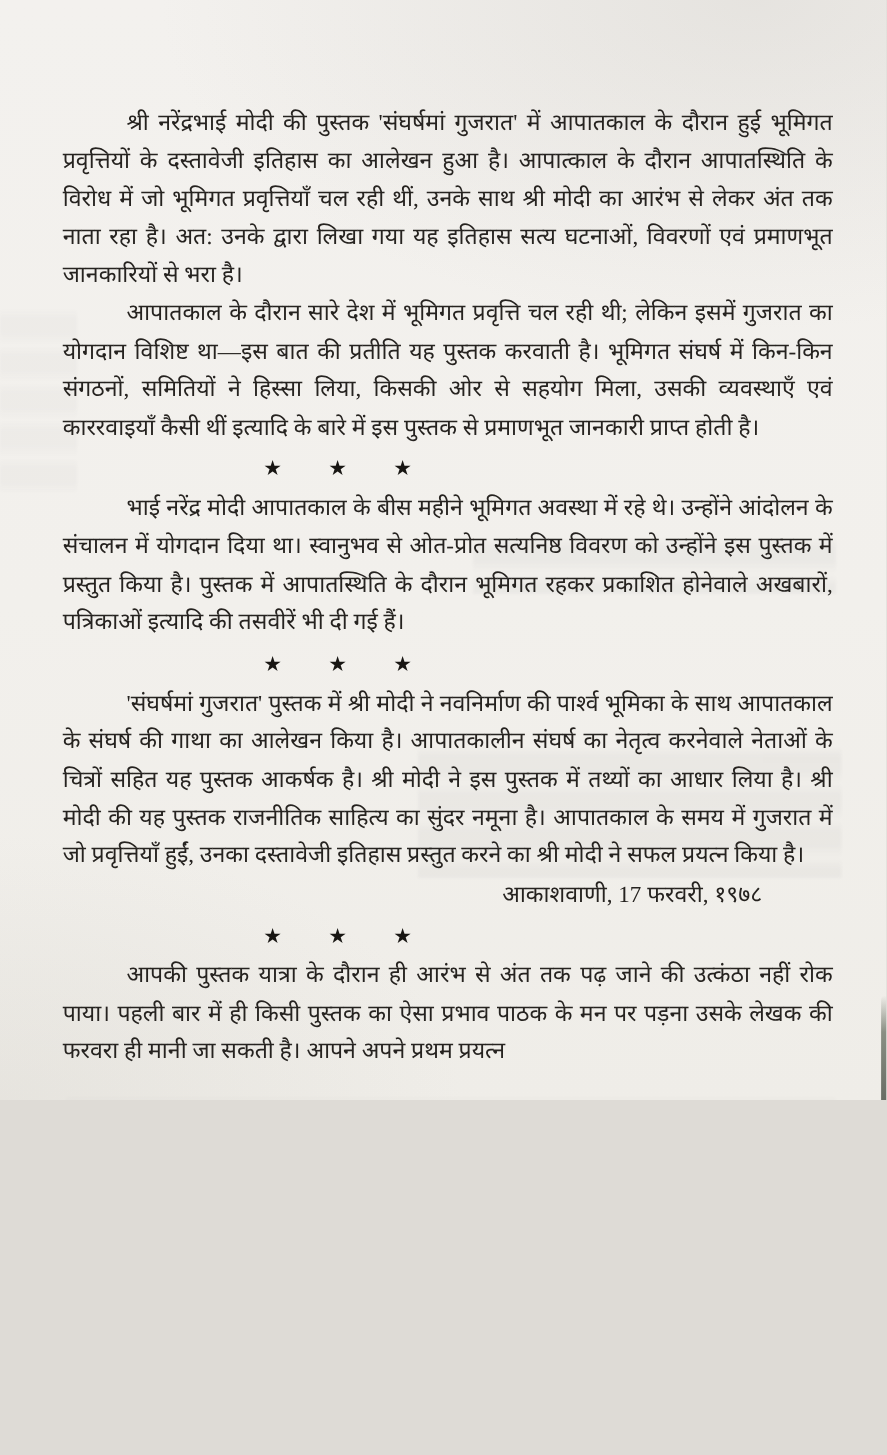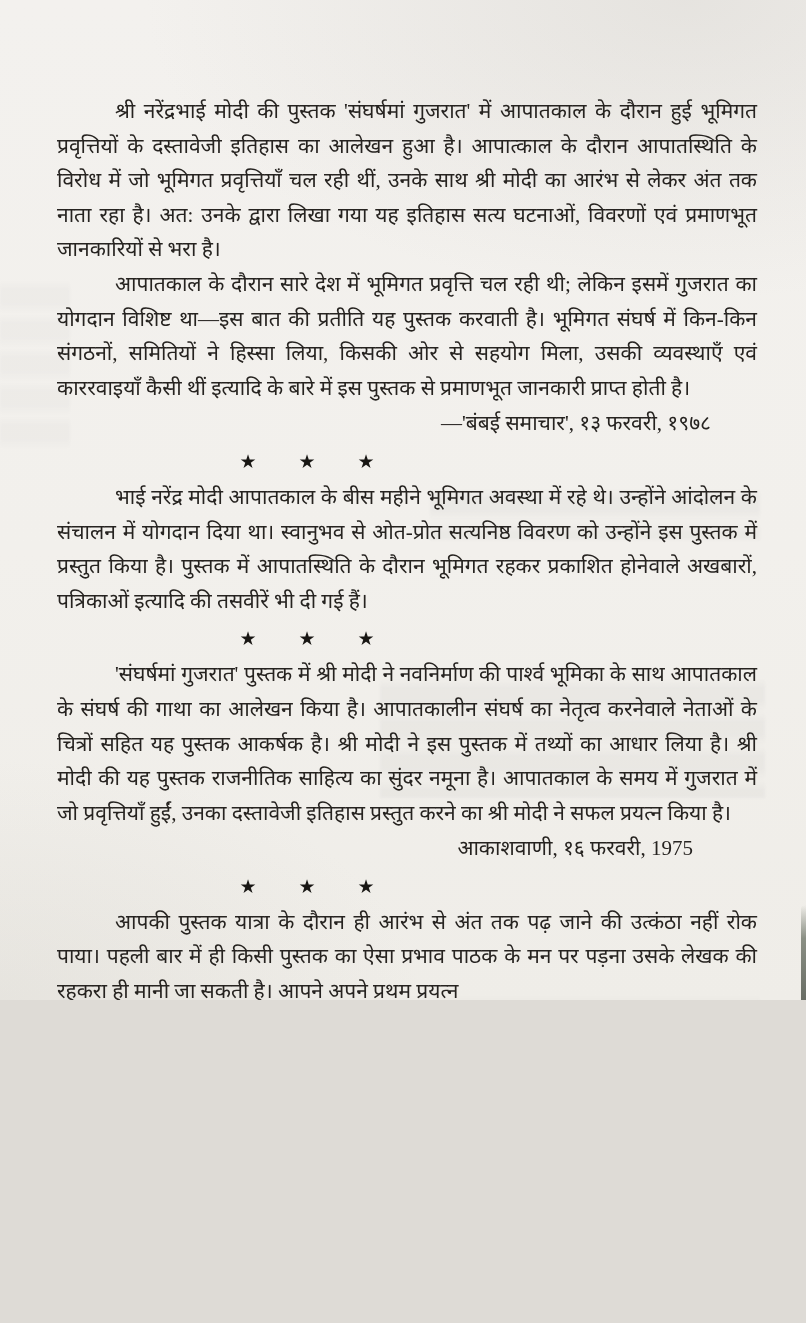--- a/index.html
+++ b/index.html
@@ -118,42 +118,41 @@
   <div class="bleed b3"></div>
   <div class="bleed b4"></div>
   <div class="bleed b5"></div>
   <div class="edge-sliver"></div>
 
   <div class="text-col">
 
     <p class="para">श्री नरेंद्रभाई मोदी की पुस्तक 'संघर्षमां गुजरात' में आपातकाल के दौरान हुई भूमिगत प्रवृत्तियों के दस्तावेजी इतिहास का आलेखन हुआ है। आपात्काल के दौरान आपातस्थिति के विरोध में जो भूमिगत प्रवृत्तियाँ चल रही थीं, उनके साथ श्री मोदी का आरंभ से लेकर अंत तक नाता रहा है। अत: उनके द्वारा लिखा गया यह इतिहास सत्य घटनाओं, विवरणों एवं प्रमाणभूत जानकारियों से भरा है।</p>
     <p class="para">आपातकाल के दौरान सारे देश में भूमिगत प्रवृत्ति चल रही थी; लेकिन इसमें गुजरात का योगदान विशिष्ट था—इस बात की प्रतीति यह पुस्तक करवाती है। भूमिगत संघर्ष में किन-किन संगठनों, समितियों ने हिस्सा लिया, किसकी ओर से सहयोग मिला, उसकी व्यवस्थाएँ एवं काररवाइयाँ कैसी थीं इत्यादि के बारे में इस पुस्तक से प्रमाणभूत जानकारी प्राप्त होती है।</p>
 
-    <div class="attribution">—'बंबई समाचार', १३ फरवरी, १९७८</div>
 
     <div class="stars">
       <span class="star">★</span><span class="star">★</span><span class="star">★</span>
     </div>
 
     <p class="para">भाई नरेंद्र मोदी आपातकाल के बीस महीने भूमिगत अवस्था में रहे थे। उन्होंने आंदोलन के संचालन में योगदान दिया था। स्वानुभव से ओत-प्रोत सत्यनिष्ठ विवरण को उन्होंने इस पुस्तक में प्रस्तुत किया है। पुस्तक में आपातस्थिति के दौरान भूमिगत रहकर प्रकाशित होनेवाले अखबारों, पत्रिकाओं इत्यादि की तसवीरें भी दी गई हैं।</p>
 
 
     <div class="stars">
       <span class="star">★</span><span class="star">★</span><span class="star">★</span>
     </div>
 
     <p class="para">'संघर्षमां गुजरात' पुस्तक में श्री मोदी ने नवनिर्माण की पार्श्व भूमिका के साथ आपातकाल के संघर्ष की गाथा का आलेखन किया है। आपातकालीन संघर्ष का नेतृत्व करनेवाले नेताओं के चित्रों सहित यह पुस्तक आकर्षक है। श्री मोदी ने इस पुस्तक में तथ्यों का आधार लिया है। श्री मोदी की यह पुस्तक राजनीतिक साहित्य का सुंदर नमूना है। आपातकाल के समय में गुजरात में जो प्रवृत्तियाँ हुईं, उनका दस्तावेजी इतिहास प्रस्तुत करने का श्री मोदी ने सफल प्रयत्न किया है।</p>
 
-    <div class="attribution no-pad">आकाशवाणी, १६ फरवरी, 1975</div>
+    <div class="attribution no-pad">आकाशवाणी, 17 फरवरी, १९७८</div>
 
     <div class="stars">
       <span class="star">★</span><span class="star">★</span><span class="star">★</span>
     </div>
 
-    <p class="para">आपकी पुस्तक यात्रा के दौरान ही आरंभ से अंत तक पढ़ जाने की उत्कंठा नहीं रोक पाया। पहली बार में ही किसी पुस्तक का ऐसा प्रभाव पाठक के मन पर पड़ना उसके लेखक की रहकरा ही मानी जा सकती है। आपने अपने प्रथम प्रयत्न</p>
+    <p class="para">आपकी पुस्तक यात्रा के दौरान ही आरंभ से अंत तक पढ़ जाने की उत्कंठा नहीं रोक पाया। पहली बार में ही किसी पुस्तक का ऐसा प्रभाव पाठक के मन पर पड़ना उसके लेखक की फरवरा ही मानी जा सकती है। आपने अपने प्रथम प्रयत्न</p>
 
   </div>
 
   <div class="footer">
     <span class="page-num">२२४</span>
     <div class="footer-title">
       <span class="ornament">✽</span><span>आपातकाल में गुजरात</span><span class="ornament">✽</span>
     </div>
   </div>
 

